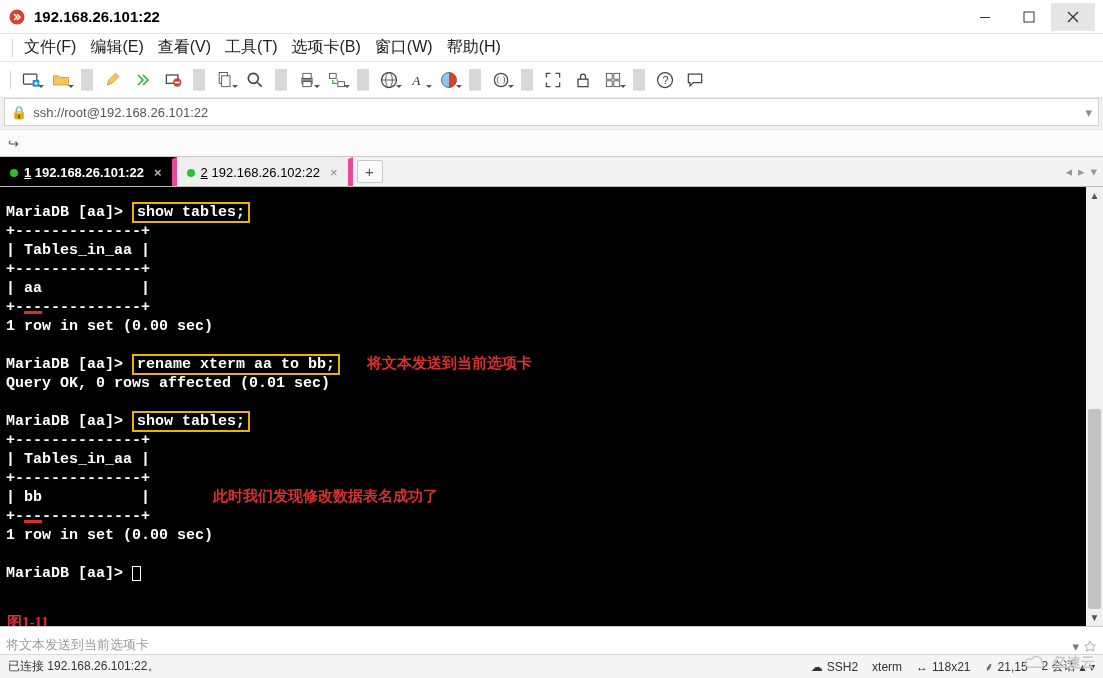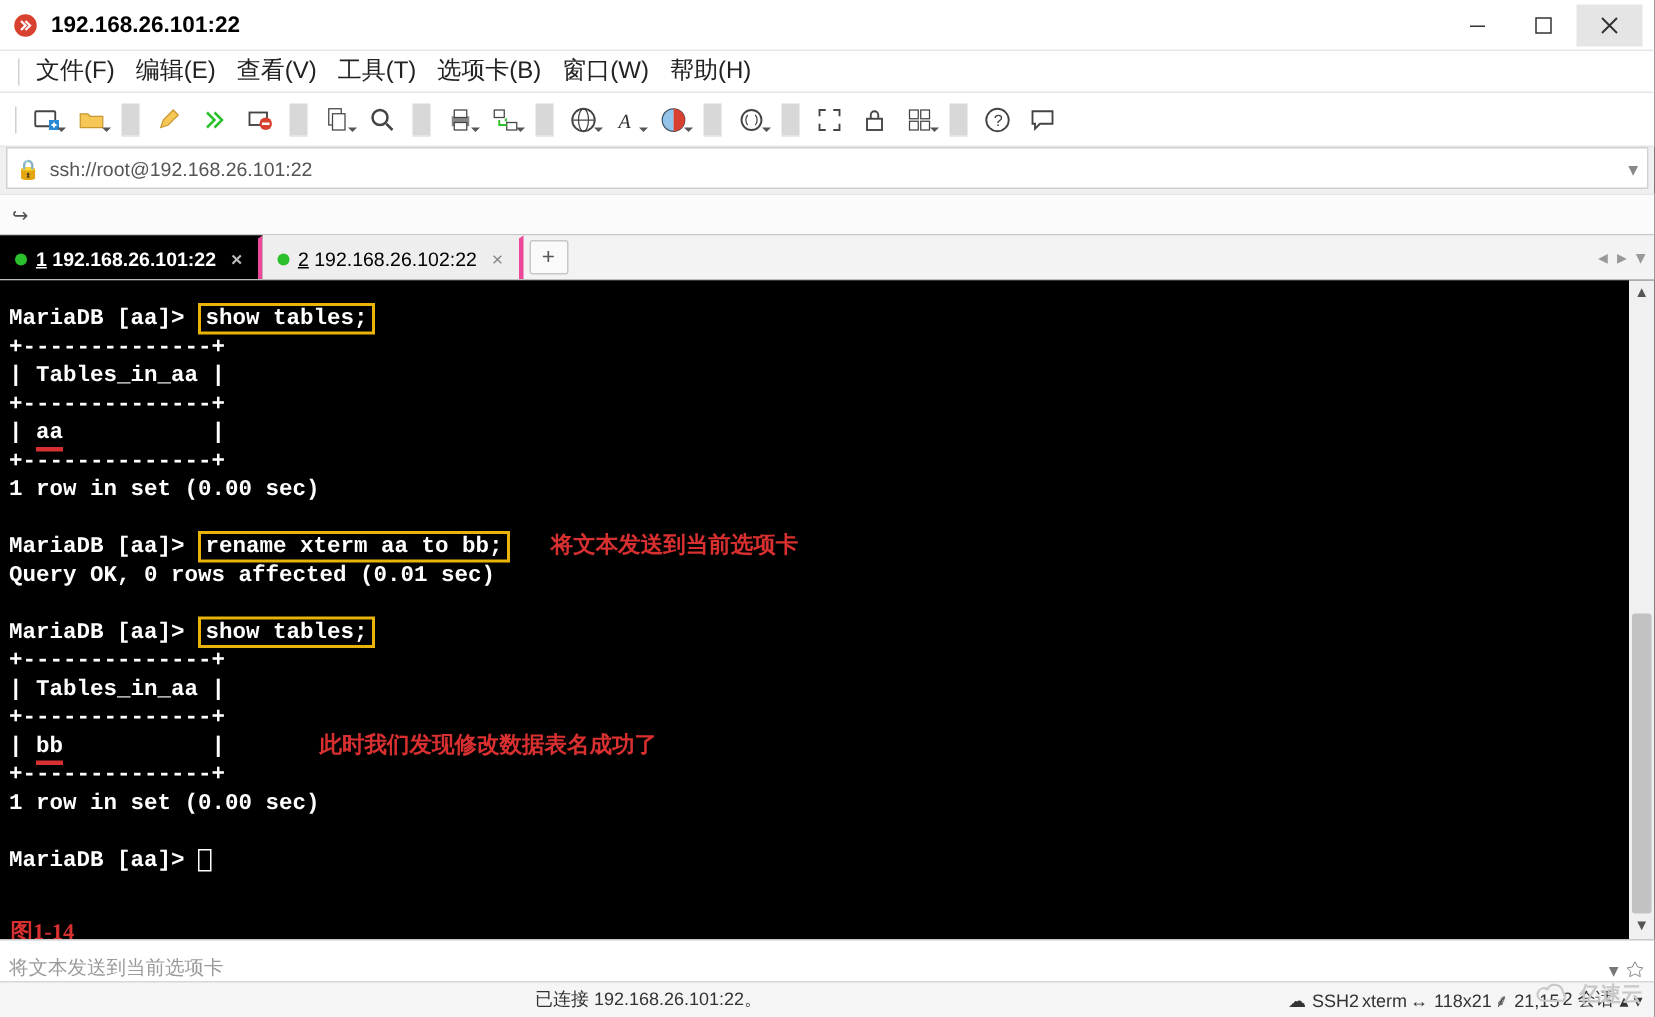--- a/index.html
+++ b/index.html
@@ -93,21 +93,21 @@
   border-bottom: 1px solid #bcbcbc;
   display: flex;
   align-items: stretch;
   position: relative;
 }
 .tabbar .tab {
   display: flex;
   align-items: center;
   padding: 12px 10px;
   font-size: 13px;
-  border-right: 3px solid #ec4899;
+  border-right: 5px solid #ec4899;
   gap: 6px;
   background: #eee;
   border-top: 2px solid transparent;
 }
 .tabbar .tab.active {
   background: #000;
   color: #fff;
   font-weight: 700;
   border-top: 2px solid #000;
 }
@@ -130,21 +130,21 @@
   font-family: "Consolas", "Courier New", monospace;
   font-size: 15px;
   line-height: 19px;
   padding: 16px 10px 10px 6px;
   white-space: pre;
   overflow: hidden;
   position: relative;
   font-weight: 700;
 }
 .redbox { border:2px solid #eab308; padding:0 3px; }
-.underline-red { border-bottom:3px solid #d83030; padding-bottom:1px; }
+.underline-red { border-bottom:3px solid #d83030; padding-bottom:14px; }
 .annot { color:#d83030; font-weight:700; }
 .cursor {
   display:inline-block; width:9px; height:15px; border:1px solid #fff;
   vertical-align: middle;
 }
 .figlabel {
   position:absolute; left:7px; bottom:-6px; color:#d83030; font-weight:700; font-family:"Microsoft YaHei"; font-size:15px;
 }
 .scrollbar {
   width: 17px; background:#f0f0f0; display:flex; flex-direction:column;
@@ -165,22 +165,21 @@
 .inputbar .ddarrow { margin-left:auto; display:flex; align-items:center; gap:4px; color:#777; }
 .statusbar {
   height: 24px;
   background: #f5f5f5;
   border-top: 1px solid #d8d8d8;
   display: flex;
   align-items: center;
   padding: 0 8px;
   font-size: 12px;
   color: #333;
-  gap: 2px;
-  text-align: center;
+  gap: 14px;
 }
 .statusbar .left { flex:1; }
 .statusbar .cell { display:flex; align-items:center; gap:4px; }
 .watermark {
   position:absolute; right:8px; bottom:6px;
   color:#c8c8c8; font-size:14px; font-weight:700; display:flex; align-items:center; gap:4px;
   z-index: 5;
 }
 .watermark svg { width:28px; height:18px; }
 </style>
@@ -388,21 +387,21 @@
 
 <span>MariaDB [aa]&gt; </span><span class="redbox">show tables;</span>
 <span>+--------------+</span>
 <span>| Tables_in_aa |</span>
 <span>+--------------+</span>
 <span>| </span><span class="underline-red">bb</span><span>           |</span>       <span class="annot">此时我们发现修改数据表名成功了</span>
 <span>+--------------+</span>
 <span>1 row in set (0.00 sec)</span>
 
 <span>MariaDB [aa]&gt; </span><span class="cursor"></span>
-<div class="figlabel">图1-14</div></div>
+<div class="figlabel">图1-11</div></div>
   <div class="scrollbar">
     <div class="arrow">▲</div>
     <div class="track">
         <div class="thumb"></div>
       </div>
     <div class="arrow">▼</div>
   </div>
 </div>
 
 <div class="inputbar">

